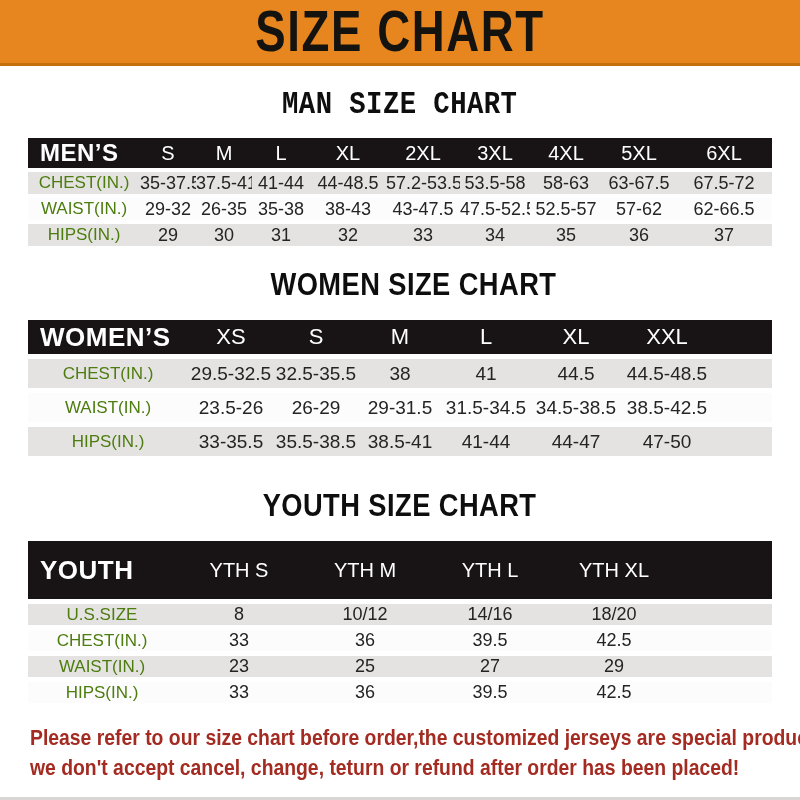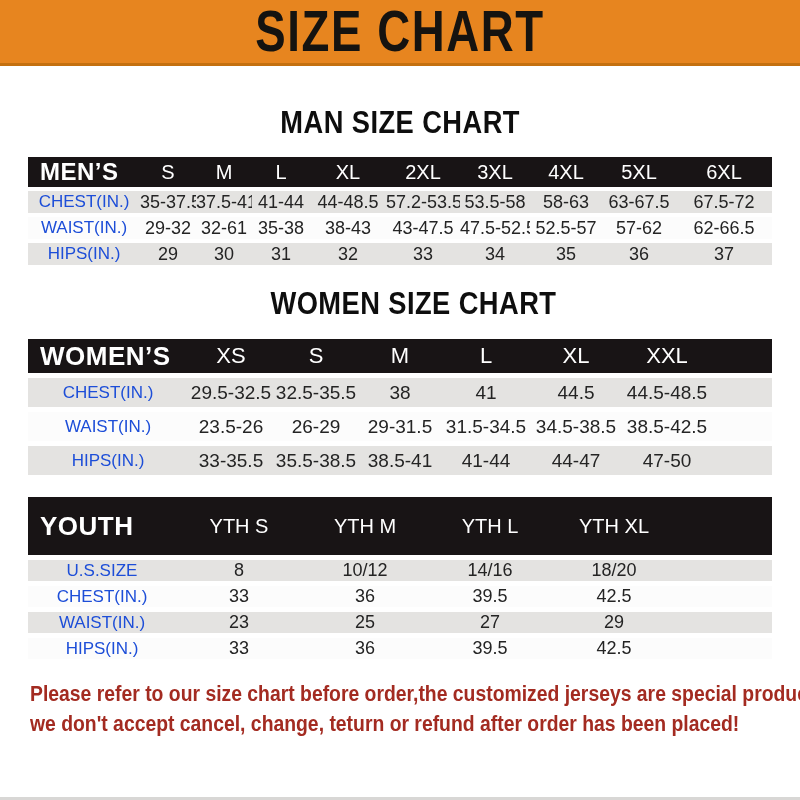--- a/index.html
+++ b/index.html
@@ -17,21 +17,21 @@
     border-bottom:3px solid #C4700F;
   }
   .banner-text {
     display:inline-block; font-size:57px; font-weight:bold; color:#151310;
     line-height:1; transform:scaleX(0.80); letter-spacing:2px; white-space:nowrap;
   }
 
   
   .heading { margin:0; text-align:center; color:#0e0e0e; font-size:31px; font-weight:bold; }
   .heading .cond { display:inline-block; transform:scaleX(0.88); white-space:nowrap; letter-spacing:0.5px; }
-  .heading.men   { margin:39px 0 0 0; }
+  .heading.men   { margin:21px 0 0 0;font-family:Liberation Mono, monospace; }
   .heading.women { margin:17px 0 0 0;padding-left:27px; }
   .heading.youth { margin:27px 0 0 0; }
 
   
   table.size-table {
     width:744px; margin:12px auto 0 auto;
     border-collapse:separate; table-layout:fixed;
   }
   table.men-table   { border-spacing:0 4px; }
   table.women-table { border-spacing:0 5px; }
@@ -52,21 +52,21 @@
   table.men-table   th.corner { font-size:24px !important; }
   table.women-table th.corner { font-size:26px !important; }
   table.youth-table th.corner { font-size:26px !important; }
 
   .size-table td {
     text-align:center; padding:0; color:#242424; overflow:hidden; white-space:nowrap;
   }
   table.men-table   td { height:22px; font-size:18px; }
   table.women-table td { height:29px; font-size:19px; }
   table.youth-table td { height:18px; font-size:18px; }
-  td.row-label { font-size:17px !important; color:#1d4ed8; }
+  td.row-label { font-size:17px !important; color:#4d7c0f; }
 
   .size-table tbody tr:nth-child(odd)  td { background:#E4E3E1; }
   .size-table tbody tr:nth-child(even) td { background:#FCFCFC; }
 
   
   .notice { margin:15px 0 0 30px; color:#A32B21; }
   .notice p {
     margin:0; font-size:22px; font-weight:bold; line-height:30px;
     transform:scaleX(0.88); transform-origin:left center; white-space:nowrap;
   }
@@ -119,21 +119,21 @@
           <td>44-48.5</td>
           <td>57.2-53.5</td>
           <td>53.5-58</td>
           <td>58-63</td>
           <td>63-67.5</td>
           <td>67.5-72</td>
         </tr>
         <tr>
           <td class="row-label">WAIST(IN.)</td>
           <td>29-32</td>
-          <td>32-61</td>
+          <td>26-35</td>
           <td>35-38</td>
           <td>38-43</td>
           <td>43-47.5</td>
           <td>47.5-52.5</td>
           <td>52.5-57</td>
           <td>57-62</td>
           <td>62-66.5</td>
         </tr>
         <tr>
           <td class="row-label">HIPS(IN.)</td>
@@ -205,20 +205,21 @@
           <td>41-44</td>
           <td>44-47</td>
           <td>47-50</td>
           <td></td>
         </tr>
       </tbody>
     </table>
   </section>
 
   <section>
+    <h2 class="heading youth"><span class="cond">YOUTH SIZE CHART</span></h2>
     <table class="size-table youth-table">
       <colgroup>
         <col style="width:148px">
           <col style="width:126px">
           <col style="width:126px">
         <col style="width:124px">
           <col style="width:124px">
           <col style="width:96px">
       </colgroup>
       <thead>

